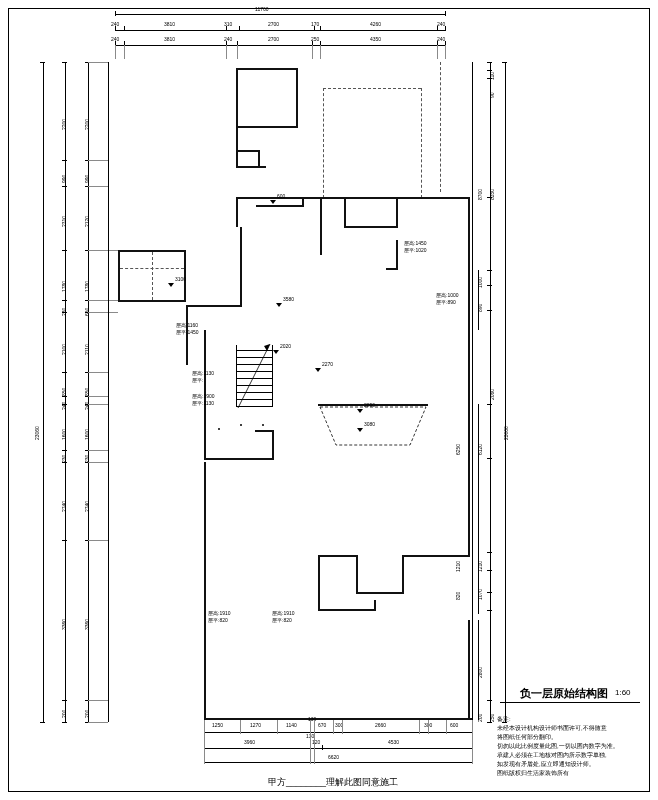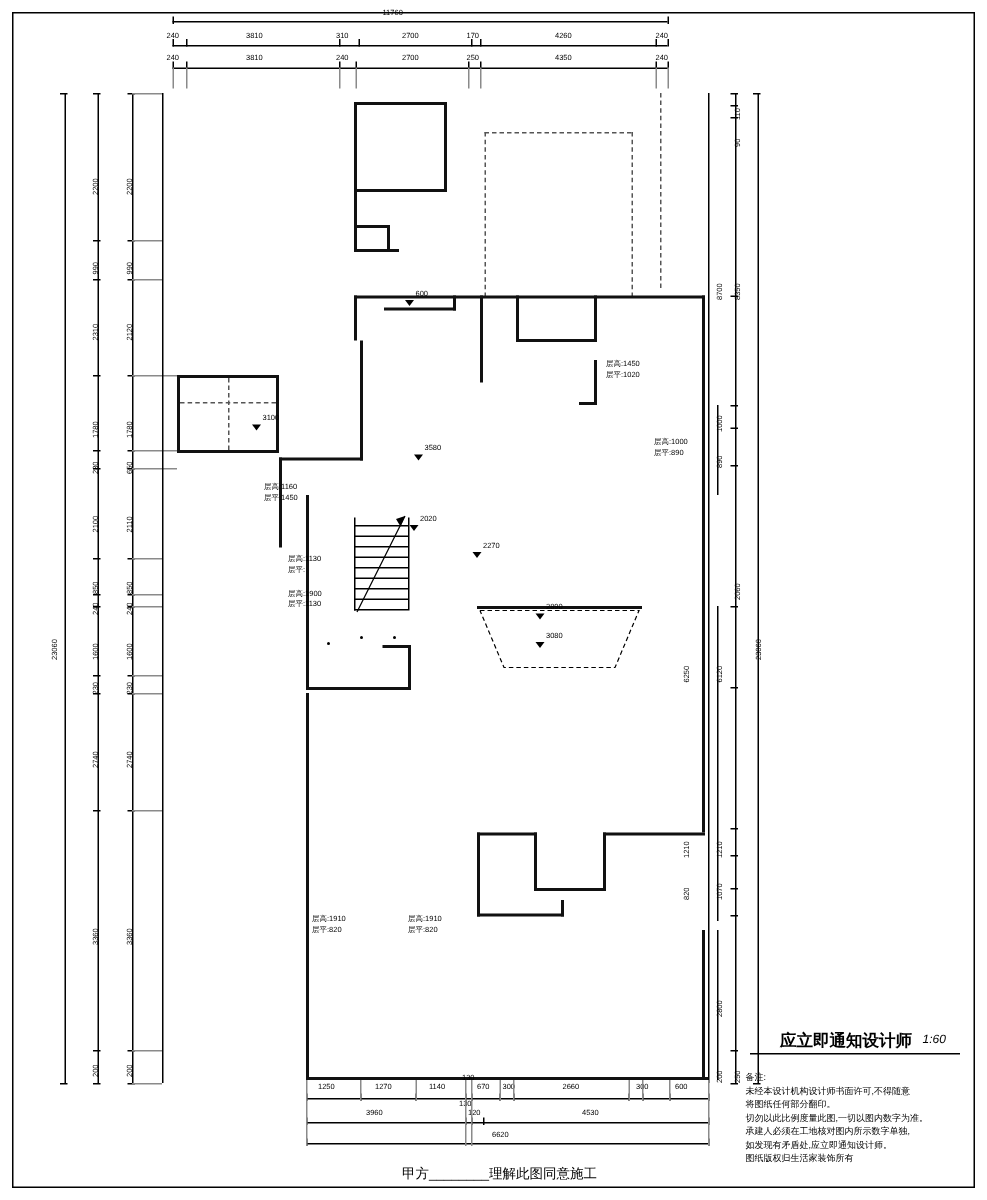--- a/index.html
+++ b/index.html
@@ -380,22 +380,22 @@
   <div class="ln v grey" style="left:277px;top:720px;height:14px;"></div>
   <div class="ln v grey" style="left:310px;top:720px;height:44px;"></div>
   <div class="ln v grey" style="left:314px;top:720px;height:44px;"></div>
   <div class="ln v grey" style="left:333px;top:720px;height:14px;"></div>
   <div class="ln v grey" style="left:342px;top:720px;height:14px;"></div>
   <div class="ln v grey" style="left:419px;top:720px;height:14px;"></div>
   <div class="ln v grey" style="left:428px;top:720px;height:14px;"></div>
   <div class="ln v grey" style="left:446px;top:720px;height:14px;"></div>
   <div class="ln v grey" style="left:472px;top:720px;height:44px;"></div>
 
-  <div class="title" style="left:520px;top:686px;">应立即通知设计师</div>
-  <div class="scale" style="left:615px;top:688px;font-style:italic;">1:60</div>
+  <div class="title" style="left:520px;top:686px;">负一层原始结构图</div>
+  <div class="scale" style="left:615px;top:688px;">1:60</div>
   <div class="ln h" style="left:500px;top:702px;width:140px;height:1px;"></div>
 
   <div class="txt6" style="left:497px;top:716px;">备注:</div>
   <div class="txt6" style="left:497px;top:725px;">未经本设计机构设计师书面许可,不得随意</div>
   <div class="txt6" style="left:497px;top:734px;">将图纸任何部分翻印。</div>
   <div class="txt6" style="left:497px;top:743px;">切勿以此比例度量此图,一切以图内数字为准。</div>
   <div class="txt6" style="left:497px;top:752px;">承建人必须在工地核对图内所示数字单独,</div>
   <div class="txt6" style="left:497px;top:761px;">如发现有矛盾处,应立即通知设计师。</div>
   <div class="txt6" style="left:497px;top:770px;">图纸版权归生活家装饰所有</div>
 

